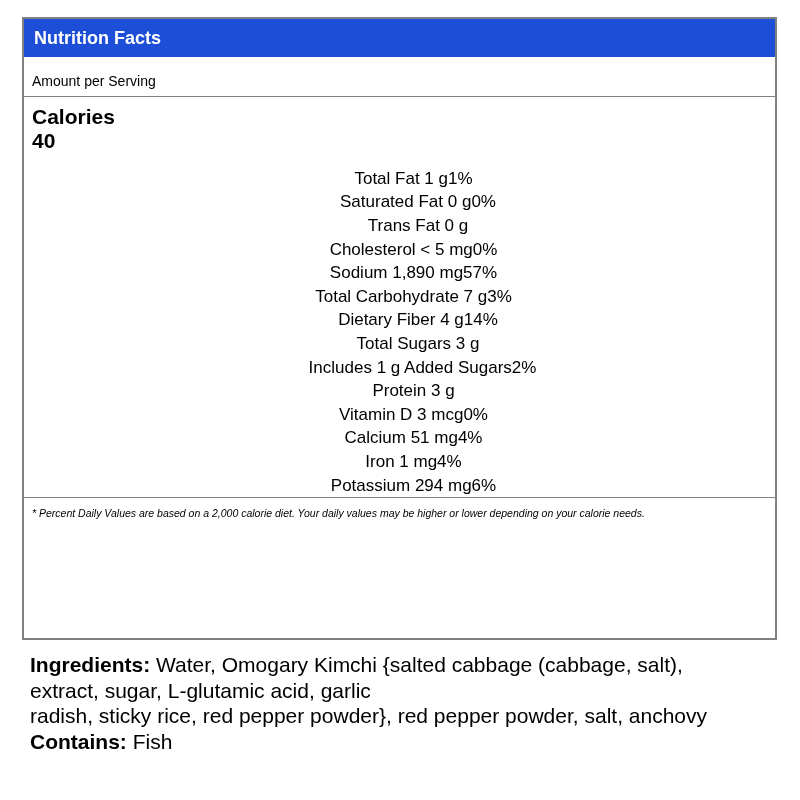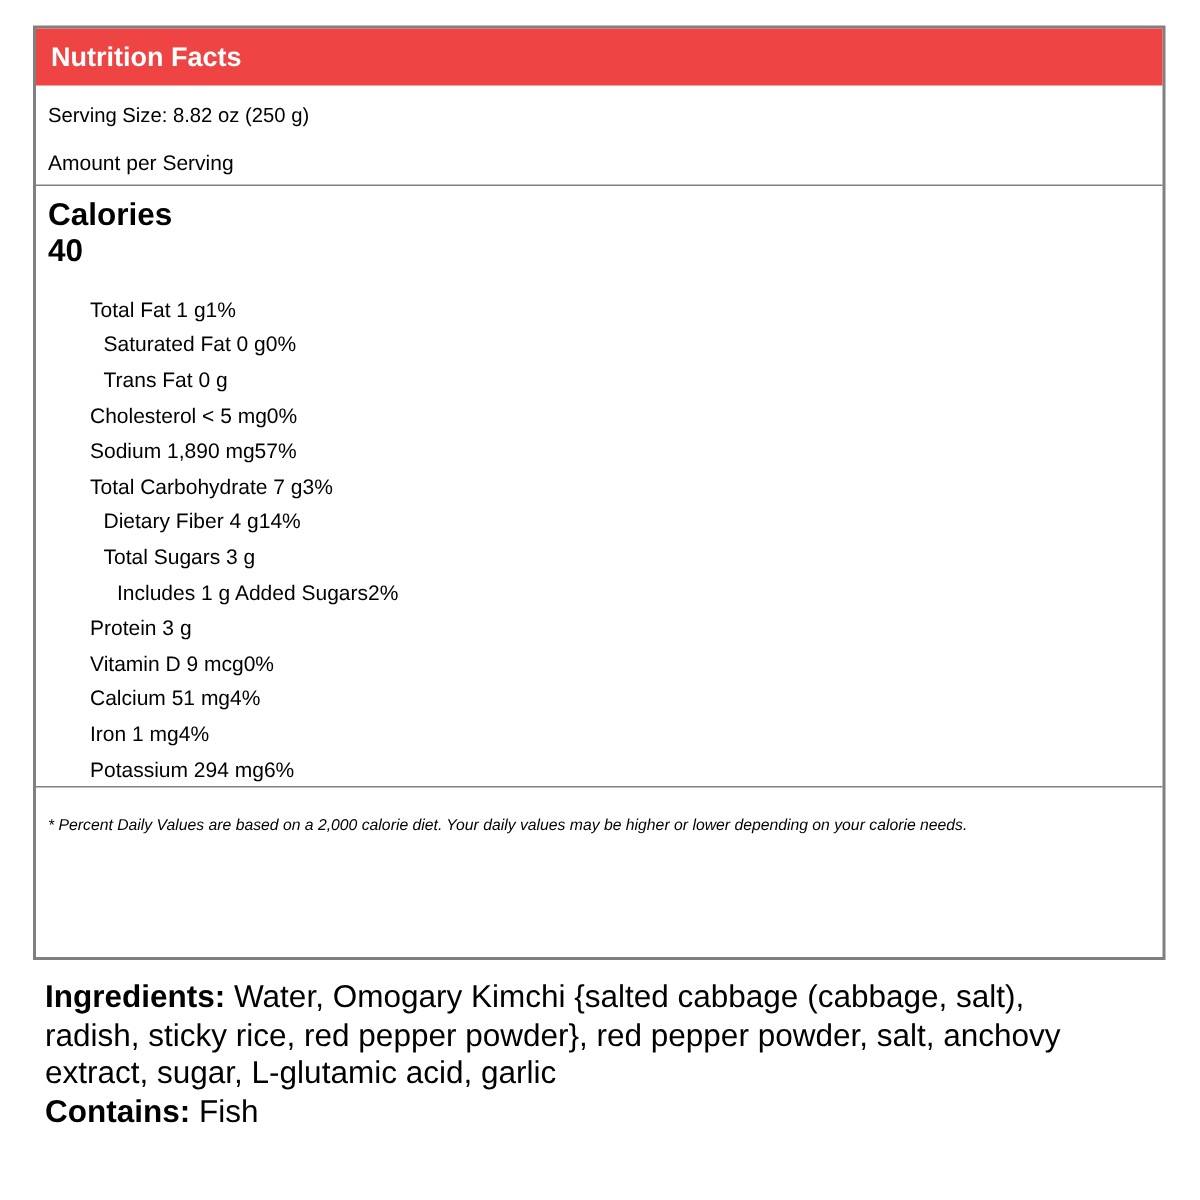--- a/index.html
+++ b/index.html
@@ -11,21 +11,21 @@
     position: relative;
   }
   .nf-label {
     position: absolute;
     left: 22px; top: 17px;
     width: 755px; height: 623px;
     border: 2px solid #808080;
     background: #ffffff;
   }
   .nf-header {
-    background: #ef4444;
+    background: #1d4ed8;
     color: #ffffff;
     height: 38px;
     display: flex;
     align-items: center;
     padding-left: 10px;
     font-size: 18px;
     font-weight: bold;
   }
   .nf-body { padding: 0 8px; }
   .serving-line {
@@ -49,52 +49,51 @@
     align-items: baseline;
     padding-top: 8px;
     padding-bottom: 14px;
     font-size: 21px;
     font-weight: bold;
     flex-direction: column;
   }
   .nutri-rows { }
   .nutri-row {
     display: flex;
-    justify-content: flex-start;
+    justify-content: center;
     align-items: center;
     height: 23.6px;
-    font-size: 14px;
+    font-size: 17px;
     margin-left: 28px;
   }
   .nutri-row.indent-1 { padding-left: 9px; }
   .nutri-row.indent-2 { padding-left: 18px; }
   .footnote {
     font-size: 10.5px;
     font-style: italic;
-    margin-top: 19px;
+    margin-top: 9px;
   }
   .ingredients {
     position: absolute;
     left: 30px; top: 652px;
     width: 730px;
     font-size: 21px;
     line-height: 25.5px;
   }
   .ing-line { white-space: pre-wrap; }
   .ing-line .bold { font-weight: bold; }
 </style>
 </head>
 <body>
 
 <div class="nf-label">
   <div class="nf-header">
     <span>Nutrition Facts</span>
   </div>
   <div class="nf-body">
-    <div class="serving-line">Serving Size: 8.82 oz (250 g)</div>
     <div class="aps-heading">Amount per Serving</div>
     <div class="divider"></div>
     <div class="calories-row">
       <span>Calories</span>
       <span>40</span>
     </div>
     <div class="nutri-rows">
         <div class="nutri-row indent-0">
           <span>Total Fat 1 g</span>
           <span>1%</span>
@@ -129,21 +128,21 @@
         </div>
         <div class="nutri-row indent-2">
           <span>Includes 1 g Added Sugars</span>
           <span>2%</span>
         </div>
         <div class="nutri-row indent-0">
           <span>Protein 3 g</span>
           <span></span>
         </div>
         <div class="nutri-row indent-0">
-          <span>Vitamin D 9 mcg</span>
+          <span>Vitamin D 3 mcg</span>
           <span>0%</span>
         </div>
         <div class="nutri-row indent-0">
           <span>Calcium 51 mg</span>
           <span>4%</span>
         </div>
         <div class="nutri-row indent-0">
           <span>Iron 1 mg</span>
           <span>4%</span>
         </div>
@@ -152,16 +151,16 @@
           <span>6%</span>
         </div>
       </div>
     <div class="divider"></div>
     <div class="footnote">* Percent Daily Values are based on a 2,000 calorie diet. Your daily values may be higher or lower depending on your calorie needs.</div>
   </div>
 </div>
 
 <div class="ingredients">
     <div class="ing-line"><span class="bold">Ingredients:</span><span> Water, Omogary Kimchi {salted cabbage (cabbage, salt),</span></div>
+    <div class="ing-line"><span>extract, sugar, L-glutamic acid, garlic</span></div>
     <div class="ing-line"><span>radish, sticky rice, red pepper powder}, red pepper powder, salt, anchovy</span></div>
-    <div class="ing-line"><span>extract, sugar, L-glutamic acid, garlic</span></div>
     <div class="ing-line"><span class="bold">Contains:</span><span> Fish</span></div>
   </div>
 
 </body></html>

